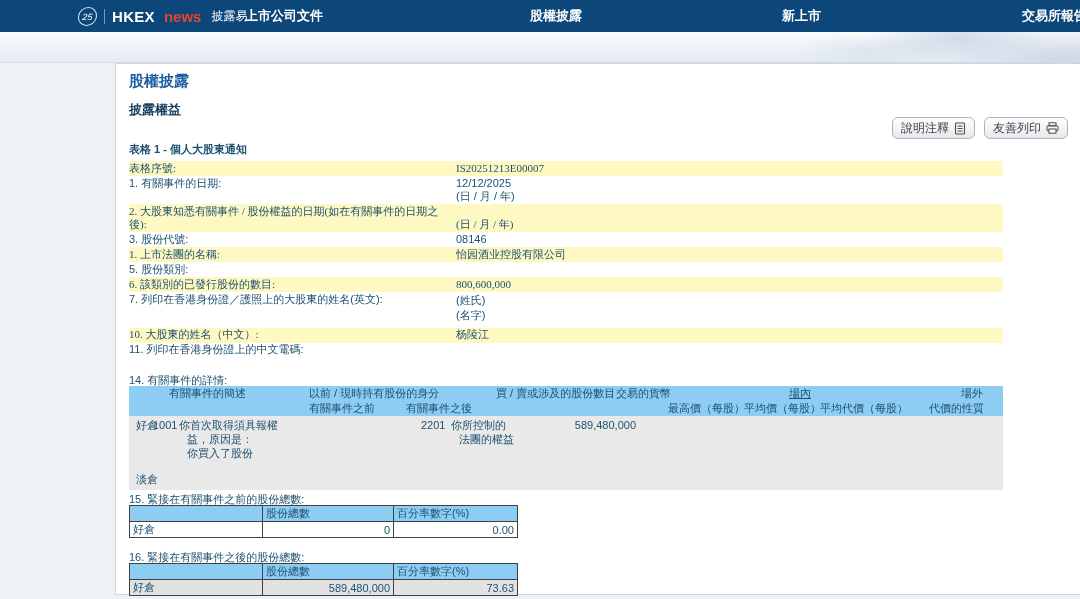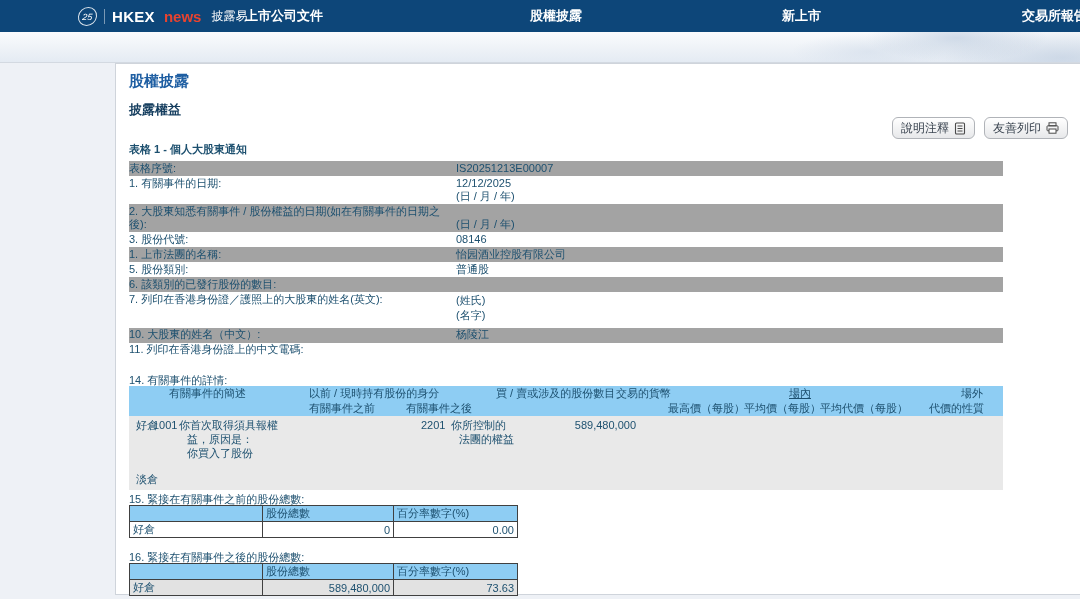--- a/index.html
+++ b/index.html
@@ -38,21 +38,21 @@
   .page-subtitle { position:absolute; left:13px; top:37px; font-size:13px; font-weight:bold; color:#143d5e; }
   .actions { position:absolute; left:776px; top:53px; display:flex; gap:9px; }
   .btn { display:inline-flex; align-items:center; gap:5px; height:18px; padding:1px 8px;
     border:1px solid #b0b3b8; border-radius:6px; background:linear-gradient(180deg,#ffffff,#e7e8ea);
     font-size:12px; color:#3a4450; cursor:pointer; white-space:nowrap; }
   .btn svg { flex:none; }
   .form-title { position:absolute; left:13px; top:78px; font-size:11px; font-weight:bold; color:#1d506f; }
   
   #form-rows { position:absolute; left:13px; top:97px; width:874px; font-size:11px; color:#1d506f; }
   .frow { display:flex; line-height:13.5px; min-height:14px; padding:0.5px 0; }
-  .frow.shaded { background:#a3a3a3; }
+  .frow.shaded { background:#fef9c3;font-family:Liberation Serif, serif; }
   .f-label { width:327px; flex:none; white-space:nowrap; }
   .f-value { flex:1; white-space:nowrap; }
   .frow.tall .f-value { line-height:15px; }
   .frow.tall { padding-bottom:5px; }
   
   .s-title { position:absolute; left:13px; font-size:11px; color:#1d506f; white-space:nowrap; }
   #s14-title { top:309px; }
   .s14-head { position:absolute; left:13px; top:322px; width:874px; height:30px; background:#8ecdf3;
     font-size:11px; color:#1d506f; }
   .s14-head span { position:absolute; line-height:15px; white-space:nowrap; }
@@ -191,28 +191,28 @@
         </div>
       <div class="f-value">
           <div>怡园酒业控股有限公司</div>
         </div>
     </div>
 
     <div class="frow">
       <div class="f-label">
           <div>5. 股份類別:</div>
         </div>
-      <div class="f-value">
-          <div>普通股</div>
-        </div>
     </div>
 
     <div class="frow shaded">
       <div class="f-label">
           <div>6. 該類別的已發行股份的數目:</div>
+        </div>
+      <div class="f-value">
+          <div>800,600,000</div>
         </div>
     </div>
 
     <div class="frow tall">
       <div class="f-label">
           <div>7. 列印在香港身份證／護照上的大股東的姓名(英文):</div>
         </div>
       <div class="f-value">
           <div>(姓氏)</div>
           <div>(名字)</div>

